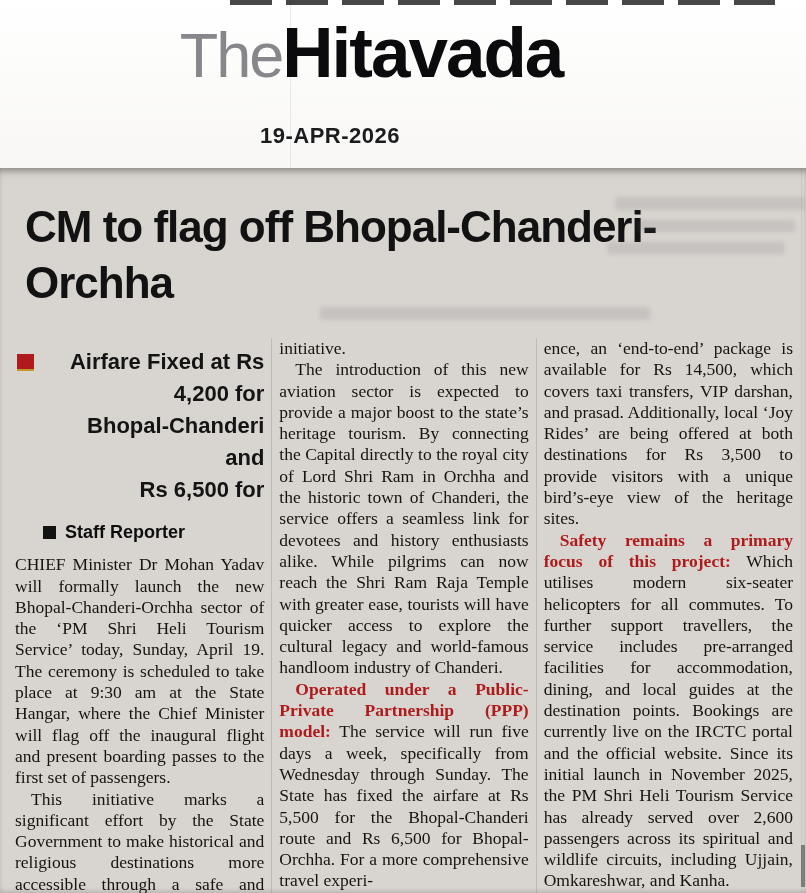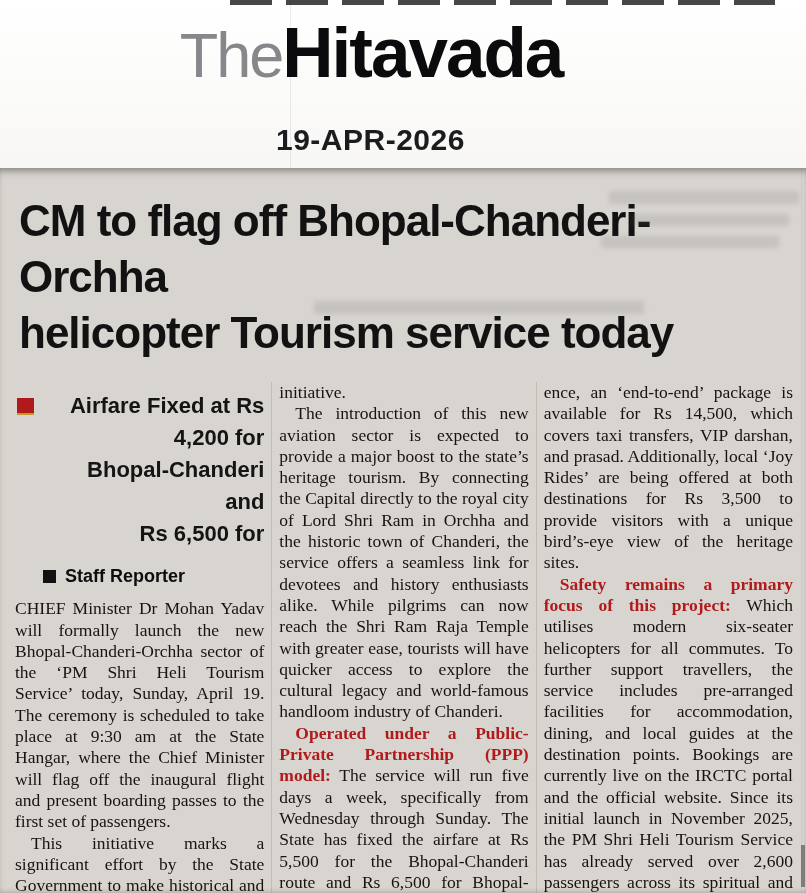--- a/index.html
+++ b/index.html
@@ -17,23 +17,23 @@
   }
   .masthead {
     position:absolute; top:12px; left:0; width:806px;
     text-align:center; padding-right:64px; box-sizing:border-box;
     font-family:"Liberation Sans", sans-serif;
     letter-spacing:-2px; white-space:nowrap;
   }
   .masthead .the  { font-size:63px; font-weight:400; color:var(--masthead-gray,#86868b); }
   .masthead .name { font-size:71px; font-weight:800; color:#0b0b0d; }
   .date-stamp {
-    position:absolute; top:123px; left:276px;
+    position:absolute; top:123px; left:260px;
     font-family:"Liberation Sans", sans-serif;
-    font-size:30px; font-weight:700; color:#1c1c1e; letter-spacing:0.5px;
+    font-size:22px; font-weight:700; color:#1c1c1e; letter-spacing:0.5px;
   }
   
   .top-strip {
     position:absolute; top:0; left:230px; width:545px; height:5px; opacity:.85;
     background:repeating-linear-gradient(90deg,#262626 0 42px, transparent 42px 56px);
   }
   .fold-line-header {
     position:absolute; top:0; left:290px; width:1px; height:168px;
     background:rgba(0,0,0,0.07);
   }
@@ -102,23 +102,22 @@
   <div class="top-strip"></div>
   <div class="fold-line-header"></div>
   <div class="masthead">
     <span class="the">The</span><span class="name">Hitavada</span>
   </div>
   <div class="date-stamp">19-APR-2026</div>
 </div>
 
 <div class="clipping">
 
-  <h1 class="headline" style="margin:9px;">
+  <h1 class="headline" style="margin:15px;">
     <span class="hl-line">CM to flag off Bhopal-Chanderi-Orchha</span>
-    <span class="hl-line">helicopter Tourism service today</span>
     <span class="ghost g1"></span>
     <span class="ghost g2"></span>
     <span class="ghost g3"></span>
     <span class="ghost g4"></span>
   </h1>
 
   <div class="columns">
 
     <div class="col">
       <div class="standfirst">

